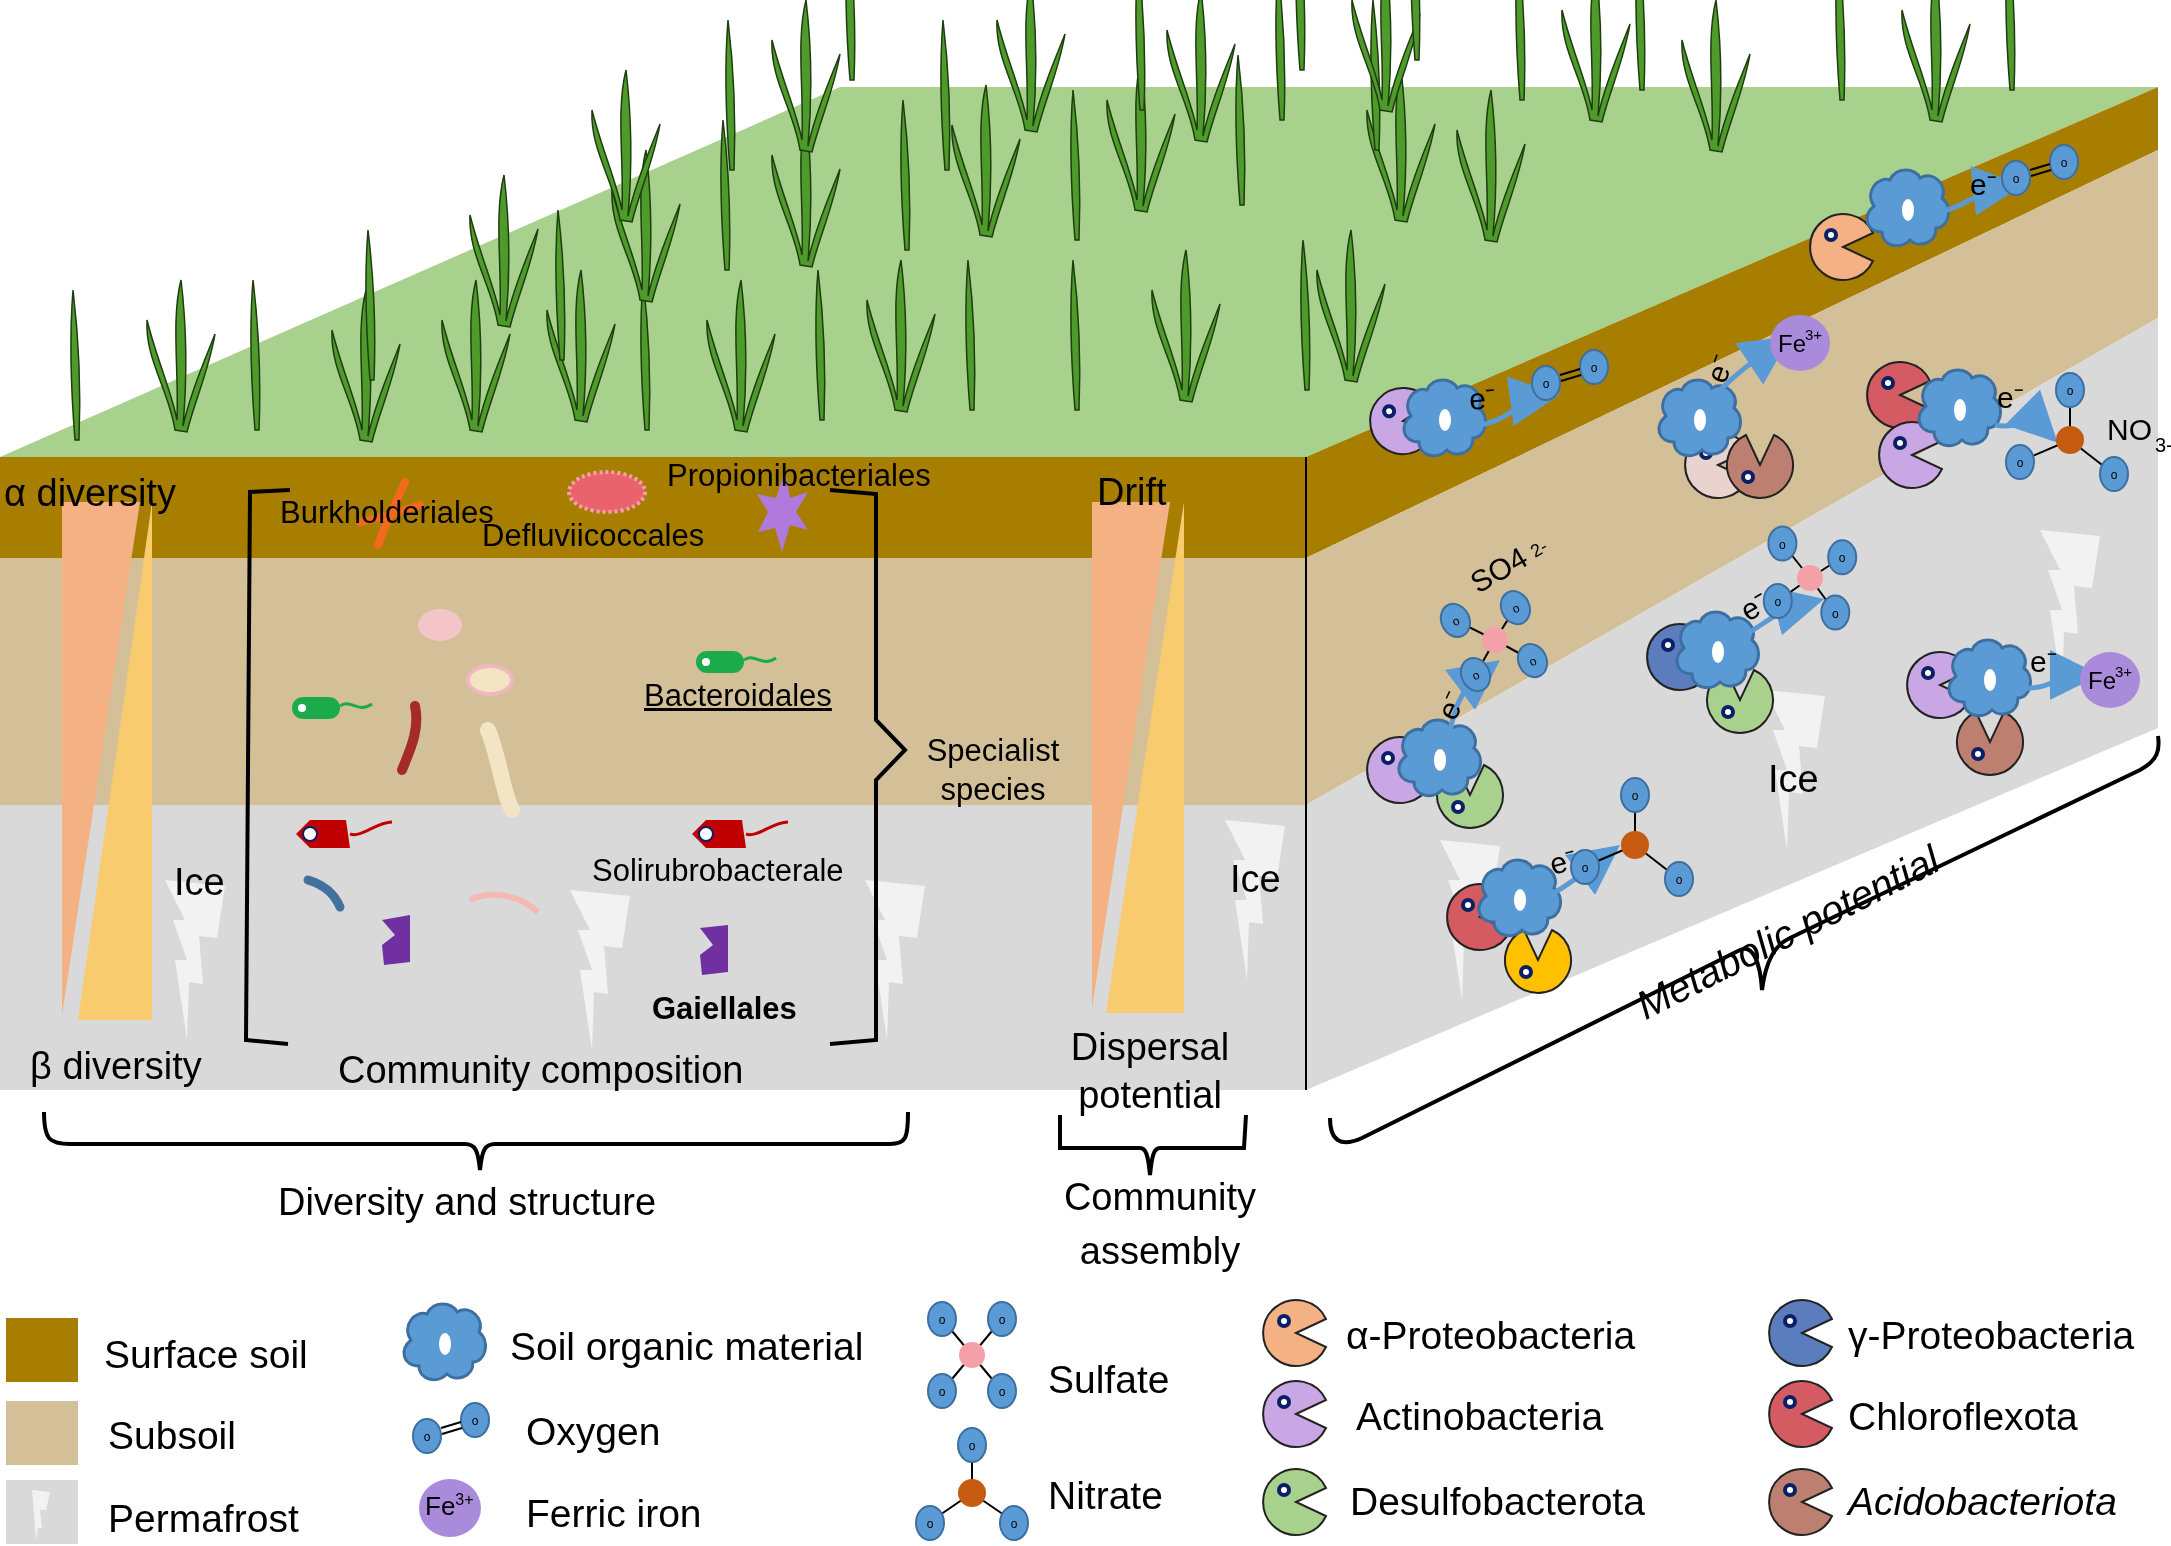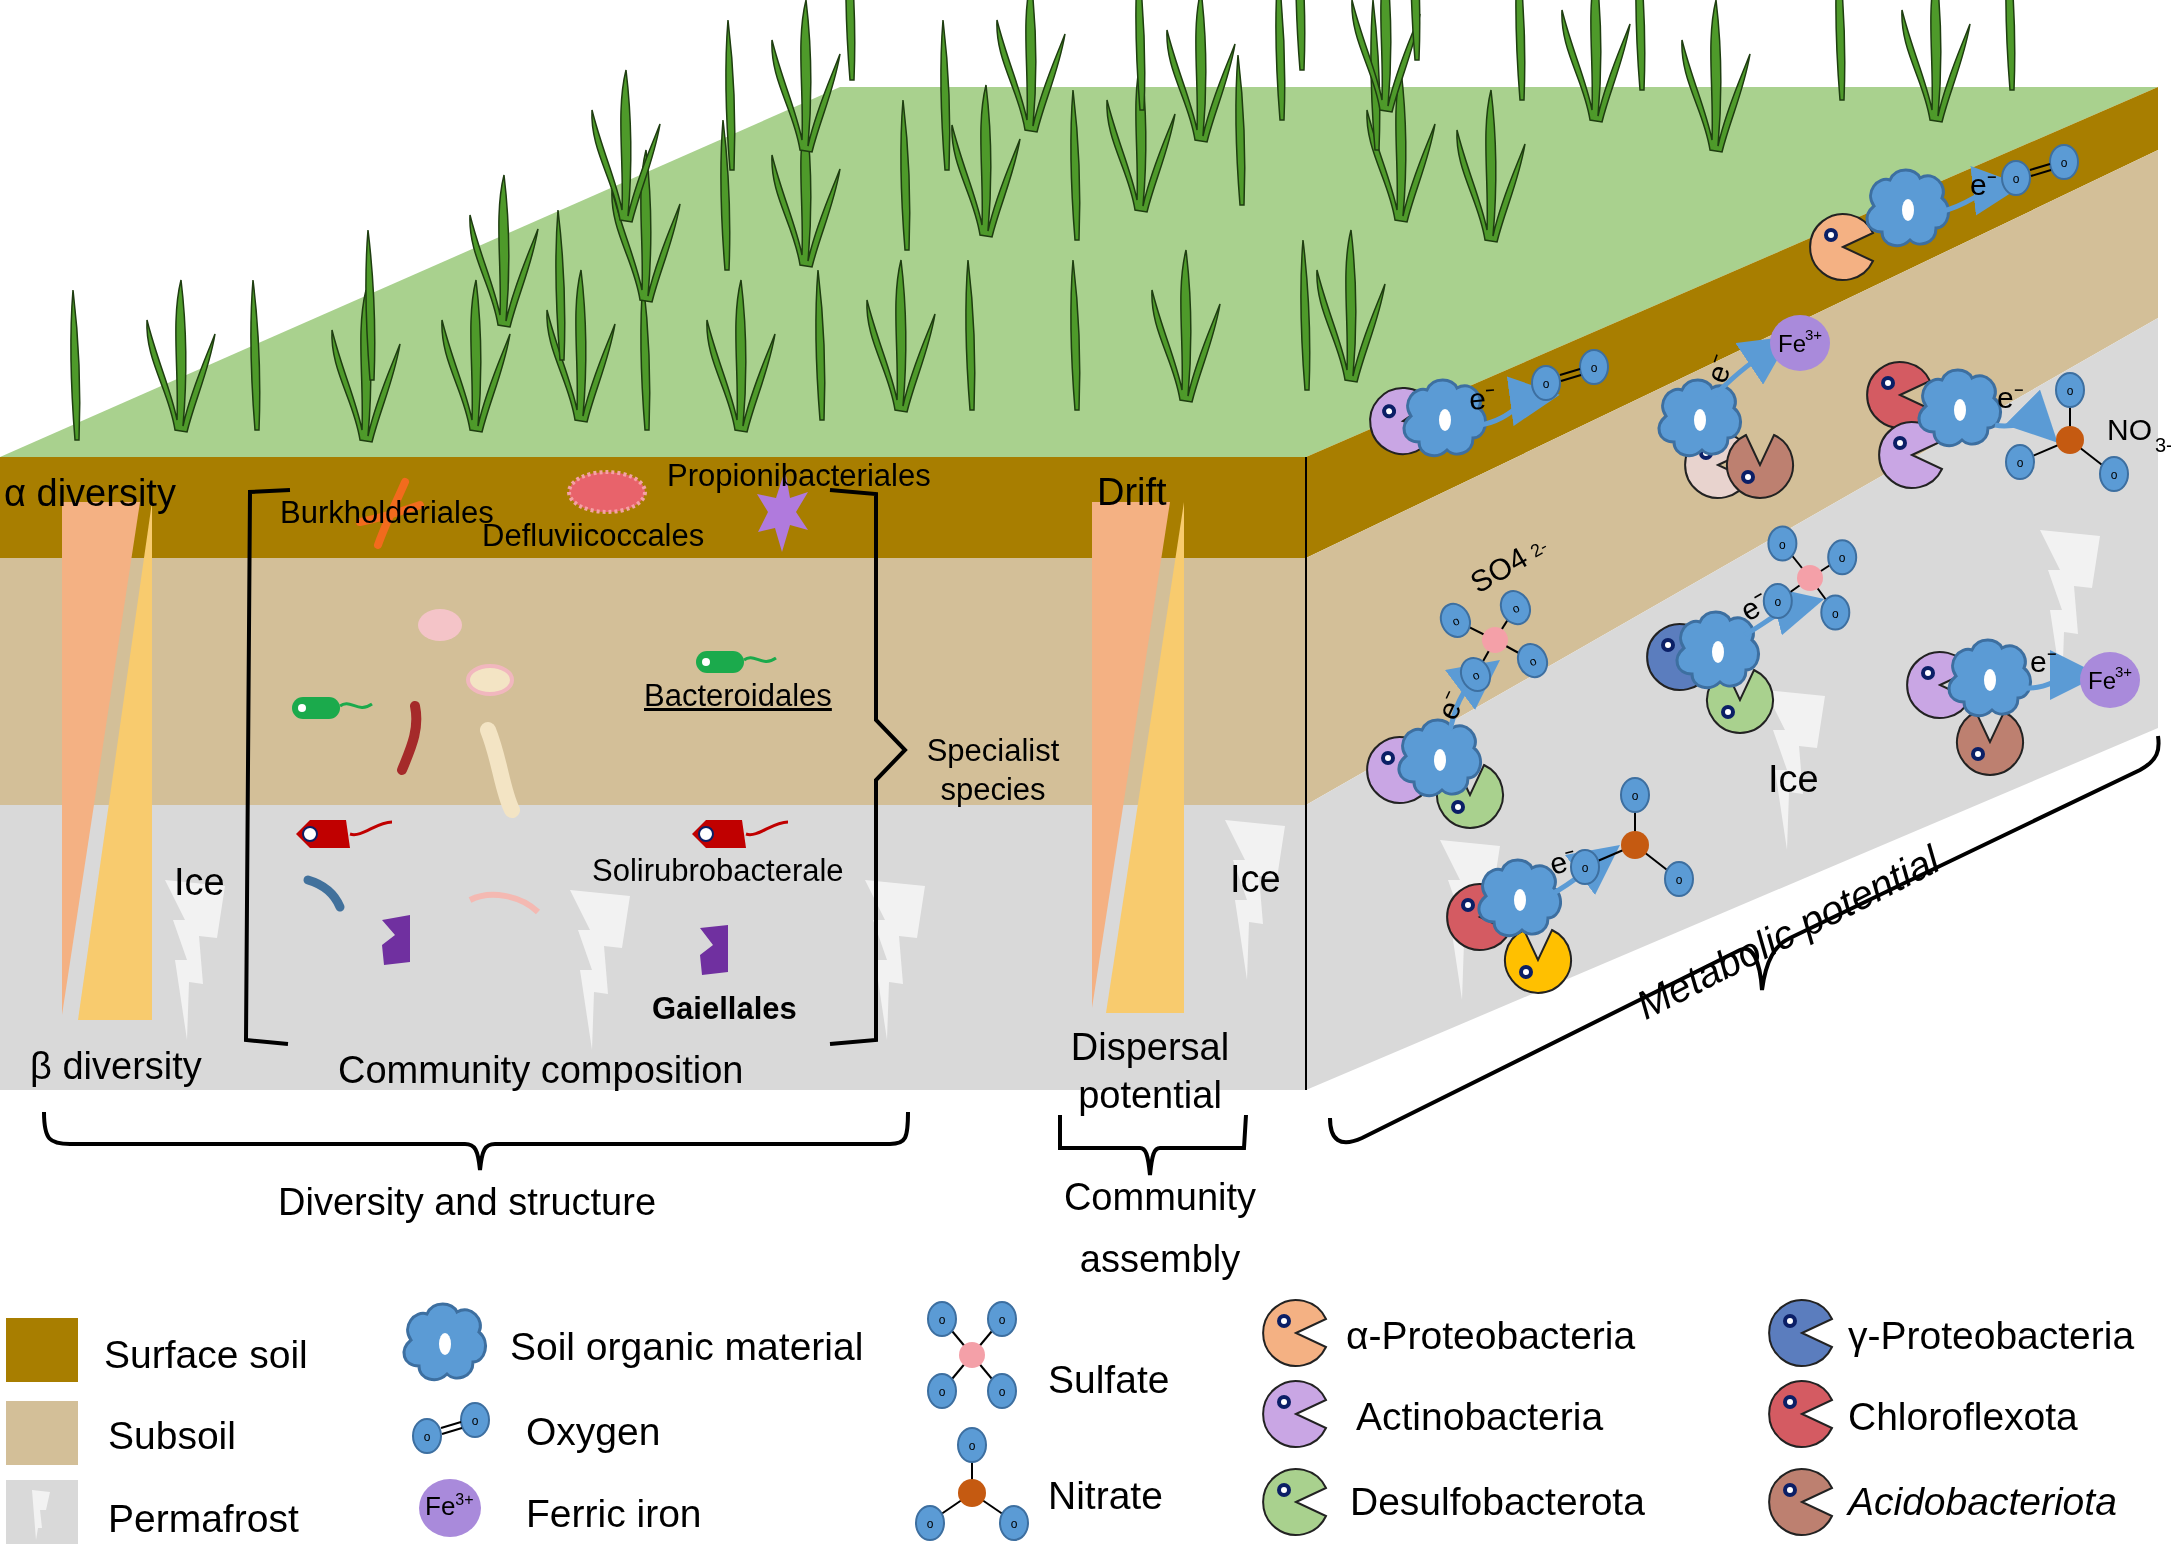--- a/index.html
+++ b/index.html
@@ -321,21 +321,21 @@
 <div class="lbl f30" style="left:644px;top:680px;text-decoration:underline;">Bacteroidales</div>
 <div class="lbl f30" style="left:592px;top:855px;">Solirubrobacterale</div>
 <div class="lbl f30" style="left:652px;top:993px;font-weight:bold;">Gaiellales</div>
 
 <div class="lbl f38" style="left:1768px;top:760px;">Ice</div>
 <div class="lbl" style="left:1630px;top:990px;font-size:40px;font-style:italic;transform:rotate(-27deg);transform-origin:left top;">Metabolic potential</div>
 
 <div class="lbl f38" style="left:278px;top:1183px;">Diversity and structure</div>
 <div class="lbl f38 center" style="left:1040px;top:1178px;width:240px;">
   <div>Community</div>
-  <div style="margin-top:24px;">assembly</div>
+  <div style="margin-top:16px;">assembly</div>
 </div>
 
 <div class="legend-text" style="left:104px;top:1333px;">Surface soil</div>
 <div class="legend-text" style="left:108px;top:1414px;">Subsoil</div>
 <div class="legend-text" style="left:108px;top:1497px;">Permafrost</div>
 <div class="legend-text" style="left:510px;top:1325px;">Soil organic material</div>
 <div class="legend-text" style="left:526px;top:1410px;">Oxygen</div>
 <div class="lbl" style="left:425px;top:1492px;font-size:26px;"><span>Fe</span><sup style="font-size:16px;">3+</sup></div>
 <div class="legend-text" style="left:526px;top:1492px;">Ferric iron</div>
 <div class="legend-text" style="left:1048px;top:1334px;margin-top:24px;">Sulfate</div>

